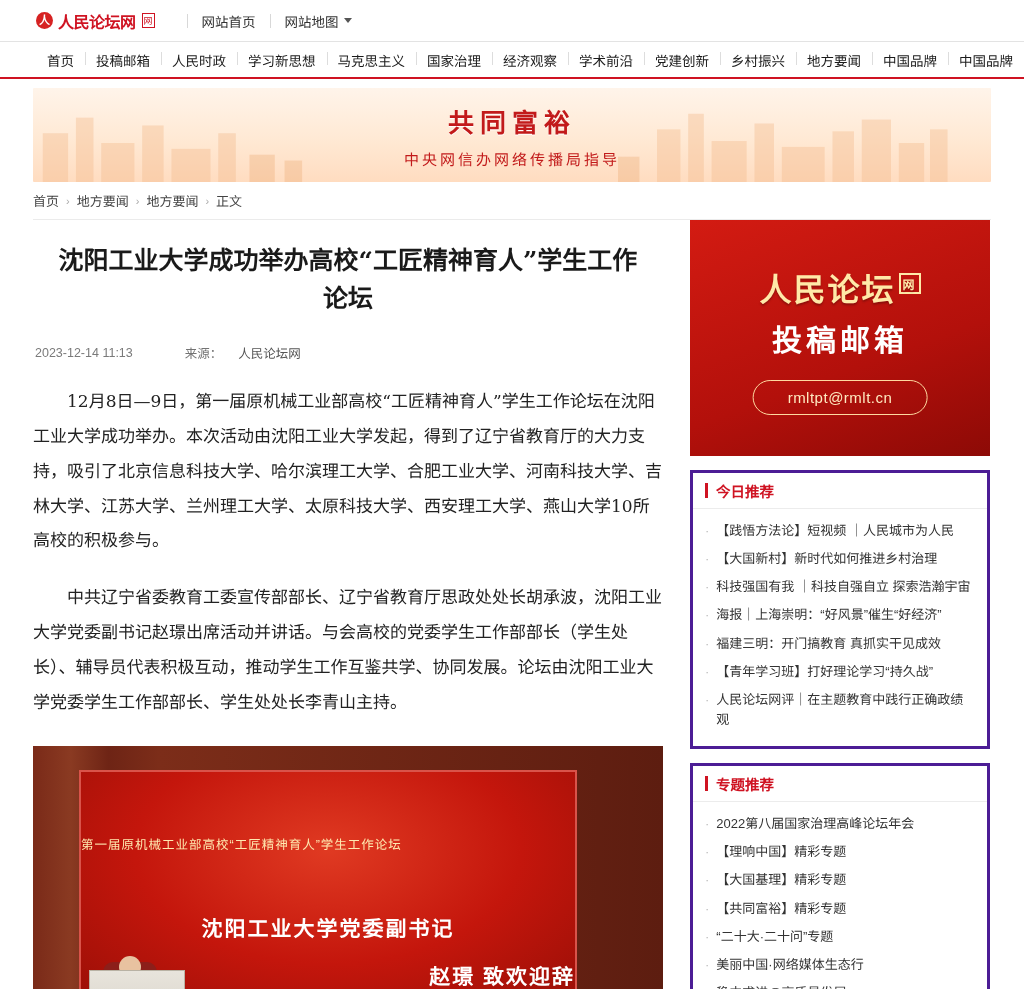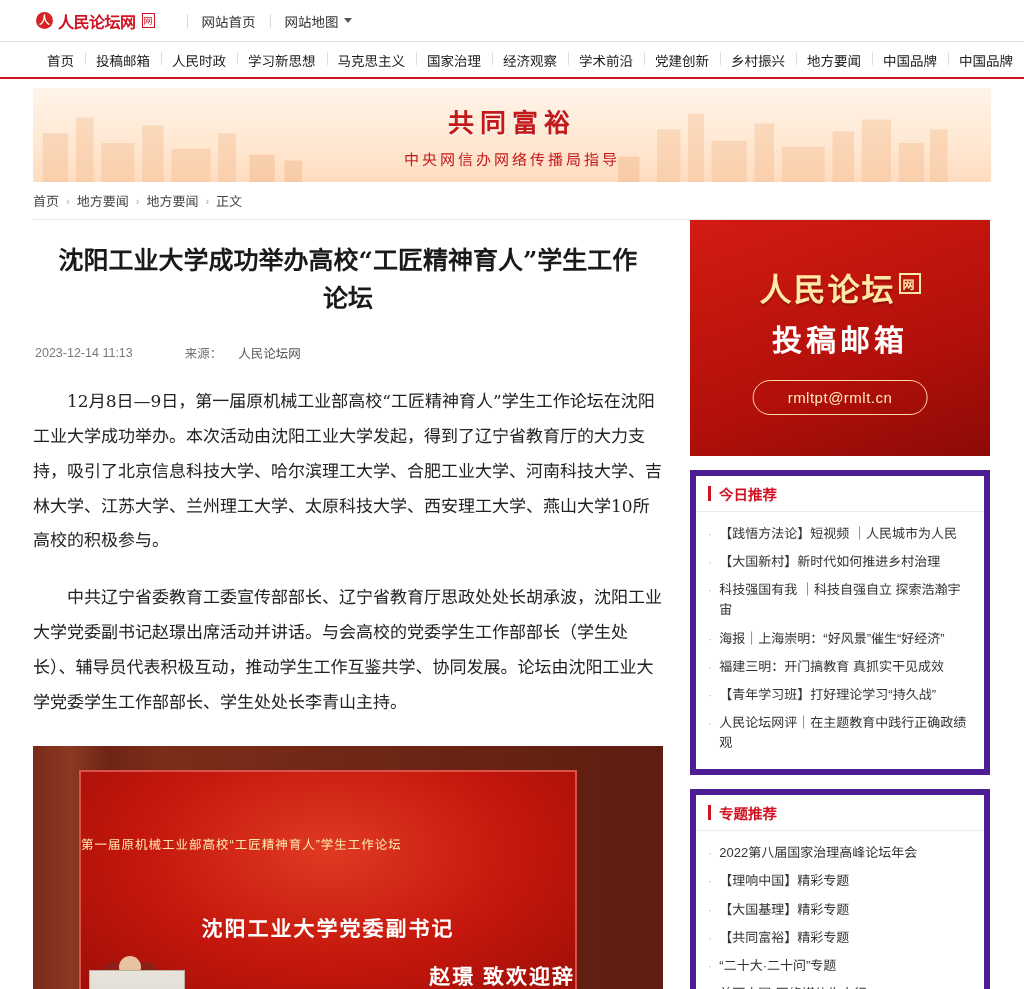--- a/index.html
+++ b/index.html
@@ -301,21 +301,21 @@
     transform: translateX(-50%);
     border: 1px solid #ffd9a0;
     border-radius: 20px;
     padding: 8px 34px;
     color: #ffe9c0;
     font-size: 15px;
     letter-spacing: .5px;
   }
 
   .panel {
-    border: 6px solid #4c1d95;
+    border: 3px solid #4c1d95;
     margin-top: 14px;
     background: #fff;
   }
   .panel-head {
     height: 36px;
     display: flex;
     align-items: center;
     border-bottom: 1px solid #ececec;
     padding-left: 12px;
   }

